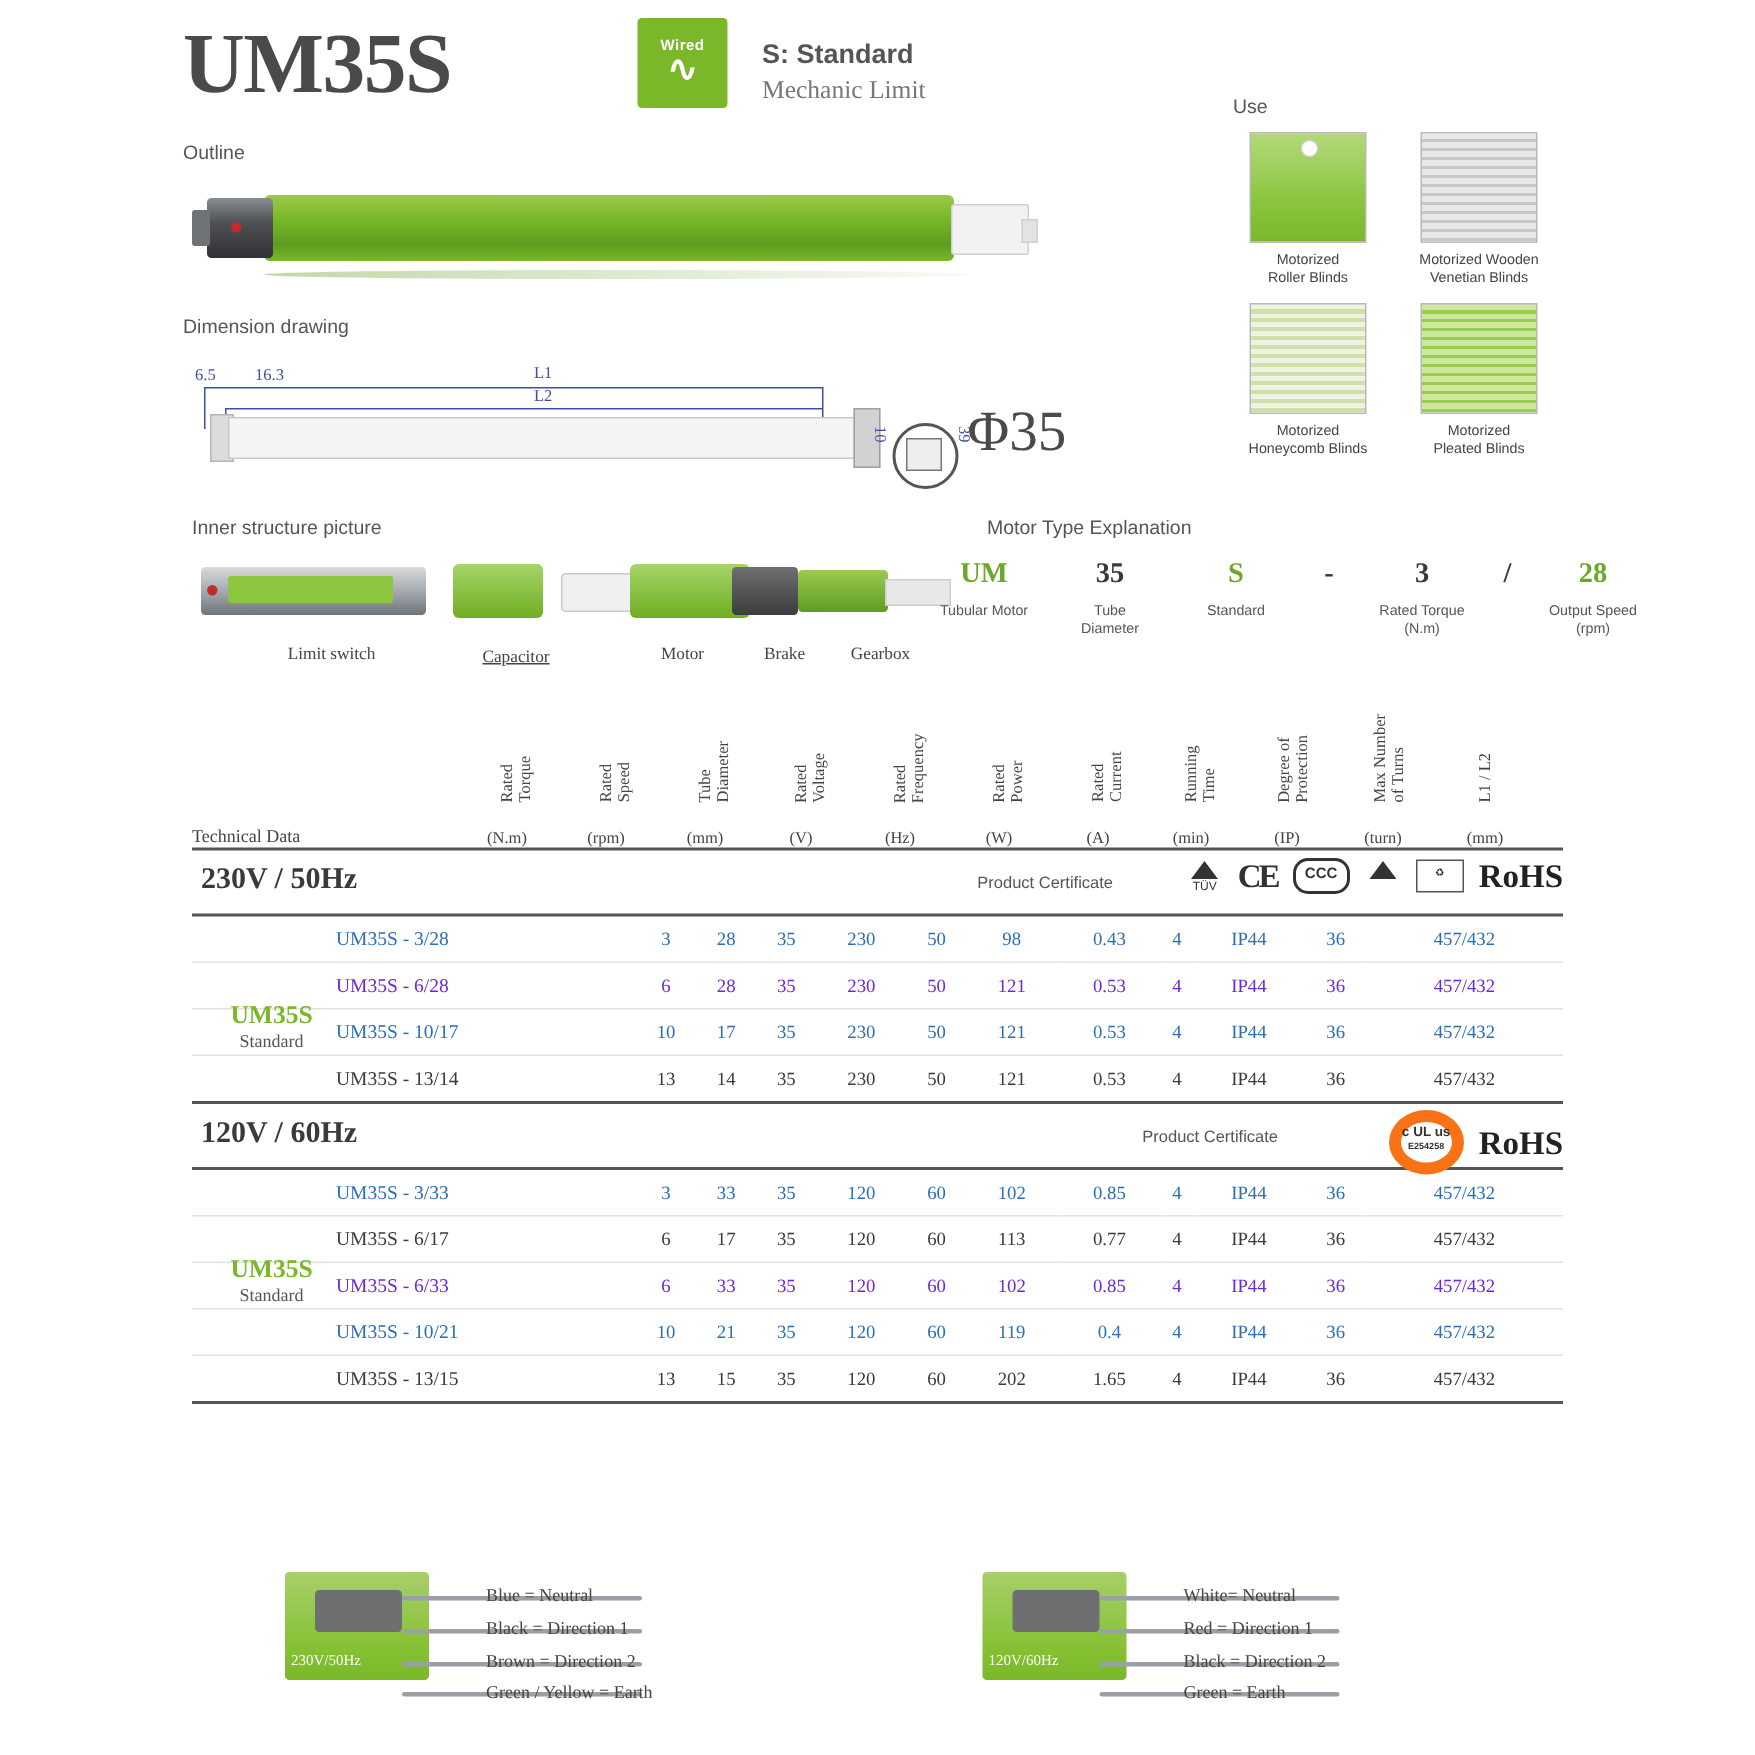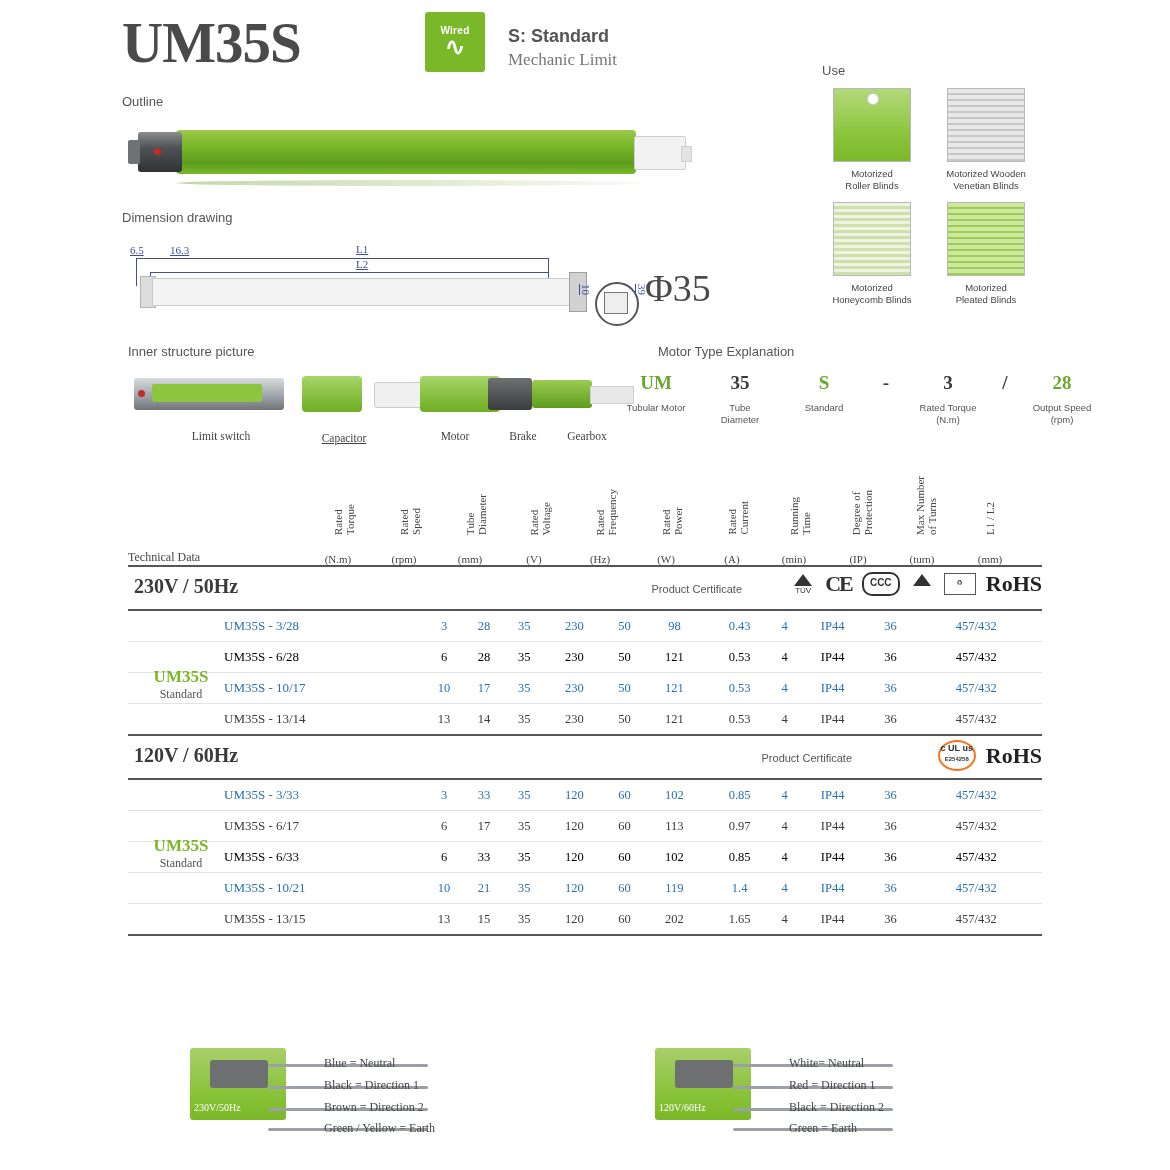--- a/index.html
+++ b/index.html
@@ -40,21 +40,21 @@
     background:linear-gradient(to bottom,#8a8d90 0%,#4f5255 40%,#303234 100%);}
   .motor-head2{position:absolute;left:0px;top:22px;width:12px;height:24px;background:#6f7376;border-radius:2px;}
   .motor-dot{position:absolute;left:26px;top:30px;width:7px;height:7px;border-radius:50%;background:#c32a2a;}
   .motor-tail{position:absolute;left:506px;top:18px;width:50px;height:32px;background:#f2f2f2;border:1px solid #cfcfcf;border-radius:2px;}
   .motor-tail:after{content:"";position:absolute;right:-7px;top:9px;width:9px;height:14px;background:#e3e3e3;border:1px solid #cfcfcf;}
   .shadow{position:absolute;left:48px;top:62px;width:470px;height:6px;background:linear-gradient(to right,rgba(120,170,60,.45),rgba(120,170,60,.05));border-radius:50%;}
 
   
   .dim-wrap{position:absolute;left:128px;top:236px;width:600px;height:95px;}
   .dim-line{position:absolute;background:#3f4fa0;}
-  .dim-txt{position:absolute;font-size:11px;color:#3f4fa0;font-family:"Liberation Serif",serif;text-decoration:underline;}
+  .dim-txt{position:absolute;font-size:11px;color:#3f4fa0;font-family:"Liberation Serif",serif;}
   .dim-body{position:absolute;left:24px;top:42px;width:420px;height:26px;background:#f4f4f4;border:1px solid #c9c9c9;}
   .dim-cap{position:absolute;left:12px;top:40px;width:14px;height:30px;background:#dcdcdc;border:1px solid #b5b5b5;}
   .dim-cap2{position:absolute;left:441px;top:36px;width:16px;height:38px;background:#d2d2d2;border:1px solid #9f9f9f;}
   .phi{position:absolute;left:517px;top:30px;font-size:38px;color:#4a4a4a;font-family:"Liberation Serif",serif;}
   .circ{position:absolute;left:467px;top:46px;width:40px;height:40px;border:2px solid #555;border-radius:50%;}
   .circ-in{position:absolute;left:476px;top:56px;width:22px;height:20px;border:1px solid #777;background:#eee;}
 
   
   .use-label{position:absolute;left:822px;top:63px;font-size:13px;color:#555;}
   .use-item{position:absolute;width:120px;text-align:center;font-size:9.5px;color:#444;line-height:12px;}
@@ -92,30 +92,30 @@
 
   .rule{height:2px;background:#555;width:100%;}
 
   .band{position:relative;height:42px;}
   .band .bt{position:absolute;left:6px;top:8px;font-size:20px;font-weight:bold;color:#3a3a3a;font-family:"Liberation Serif",serif;}
   .band .pc{position:absolute;right:300px;top:16px;font-size:11px;color:#555;}
   .certs{position:absolute;right:0px;top:4px;display:flex;align-items:center;gap:10px;}
   .ce{font-size:22px;font-weight:bold;letter-spacing:-2px;font-family:"Liberation Serif",serif;}
   .ccc{width:34px;height:20px;border:2px solid #333;border-radius:10px;font-size:10px;text-align:center;line-height:18px;font-weight:bold;}
   .rohs{font-size:22px;font-weight:bold;color:#222;font-family:"Liberation Serif",serif;}
-  .ul-mark{width:34px;height:26px;border:2px solid #f97316;border-radius:50%;font-size:9px;text-align:center;line-height:11px;font-weight:bold;padding-top:1px;}
+  .ul-mark{width:34px;height:26px;border:8px solid #f97316;border-radius:50%;font-size:9px;text-align:center;line-height:11px;font-weight:bold;padding-top:1px;}
   .tuv{width:24px;height:20px;text-align:center;font-size:8px;line-height:9px;}
   .tuv .tri{width:0;height:0;border-left:9px solid transparent;border-right:9px solid transparent;border-bottom:12px solid #333;margin:0 auto;}
   .wheel{width:30px;height:20px;border:1px solid #555;font-size:7px;text-align:center;line-height:18px;}
 
   table.data{width:100%;border-collapse:collapse;}
   table.data td{font-size:12.5px;text-align:center;padding:7px 0;font-family:"Liberation Serif",serif;}
   table.data td.model{text-align:left;padding-left:96px;width:200px;font-size:13px;}
   tr.blue td{color:#2a6fb5;}
-  tr.green td{color:#000000;}
+  tr.green td{color:#6d28d9;}
   tr.dark td{color:#3a3a3a;}
   tr.sep td{border-bottom:1px solid #e2e2e2;}
   .sidelabel{position:absolute;left:8px;text-align:center;width:90px;}
   .sidelabel .s1{font-size:17px;font-weight:bold;color:#7ab829;font-family:"Liberation Serif",serif;}
   .sidelabel .s2{font-size:12px;color:#555;font-family:"Liberation Serif",serif;}
 
   
   .wiring{position:absolute;left:128px;top:1030px;width:914px;height:120px;}
   .wblock{position:absolute;top:0;width:440px;height:120px;}
   .wbody{position:absolute;left:62px;top:18px;width:96px;height:72px;background:linear-gradient(to bottom,#a8cf6a,#86c134 70%,#7ab829);border-radius:3px;}
@@ -412,21 +412,21 @@
           <td>457/432</td>
         </tr>
         <tr class="dark sep">
           <td class="model">UM35S - 6/17</td>
           <td>6</td>
           <td>17</td>
           <td>35</td>
           <td>120</td>
           <td>60</td>
           <td>113</td>
-          <td>0.97</td>
+          <td>0.77</td>
           <td>4</td>
           <td>IP44</td>
           <td>36</td>
           <td>457/432</td>
         </tr>
         <tr class="green sep">
           <td class="model">UM35S - 6/33</td>
           <td>6</td>
           <td>33</td>
           <td>35</td>
@@ -440,21 +440,21 @@
           <td>457/432</td>
         </tr>
         <tr class="blue sep">
           <td class="model">UM35S - 10/21</td>
           <td>10</td>
           <td>21</td>
           <td>35</td>
           <td>120</td>
           <td>60</td>
           <td>119</td>
-          <td>1.4</td>
+          <td>0.4</td>
           <td>4</td>
           <td>IP44</td>
           <td>36</td>
           <td>457/432</td>
         </tr>
         <tr class="dark">
           <td class="model">UM35S - 13/15</td>
           <td>13</td>
           <td>15</td>
           <td>35</td>

